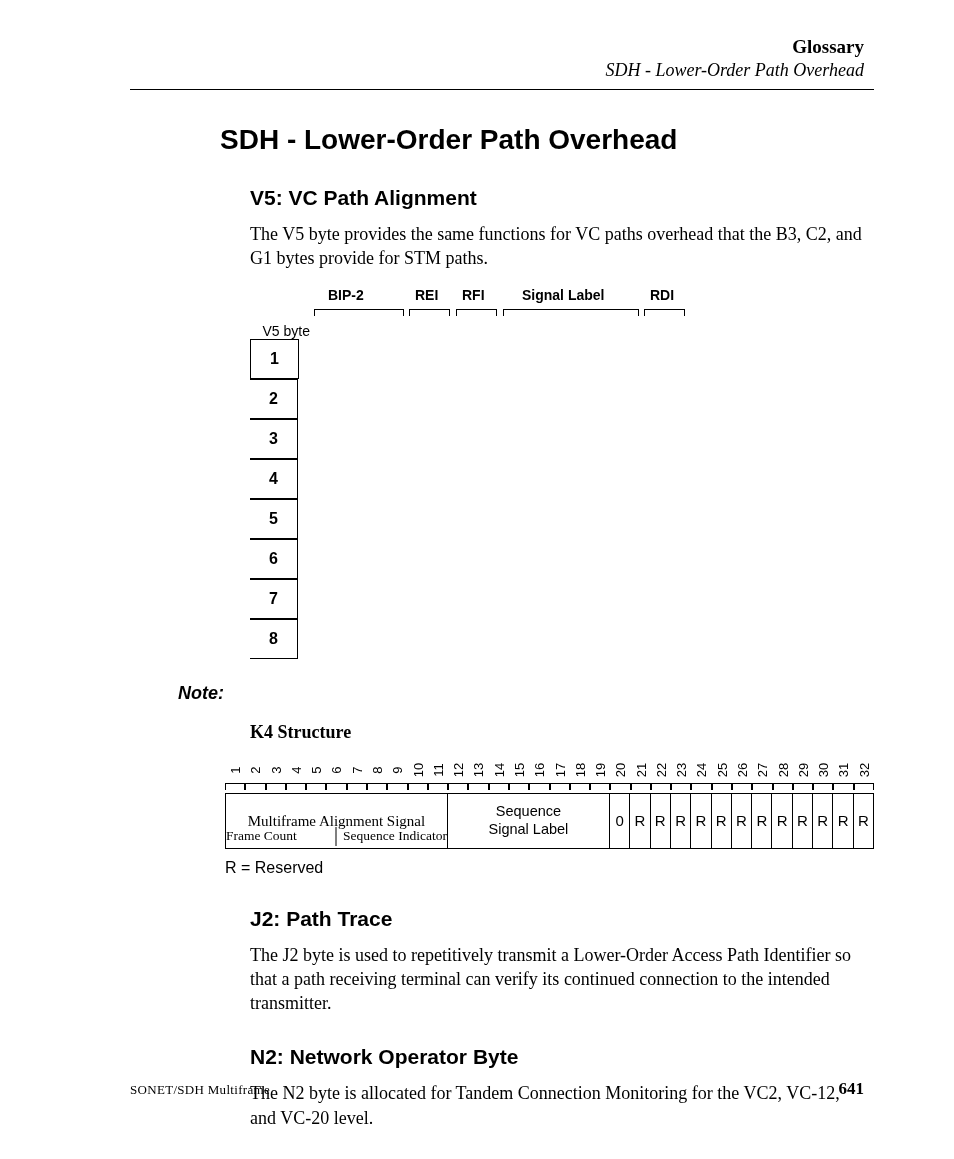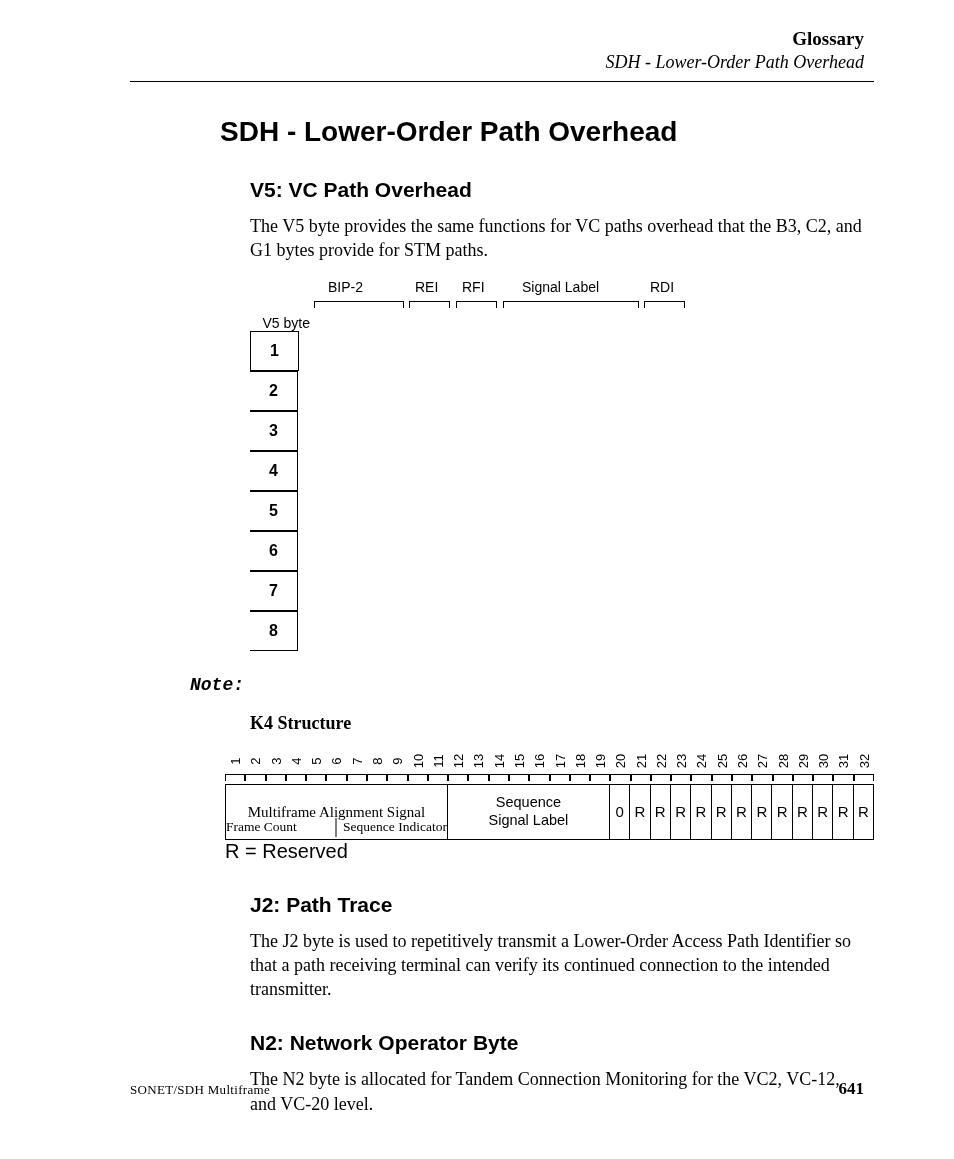--- a/index.html
+++ b/index.html
@@ -6,21 +6,21 @@
     margin: 0;
     padding: 0;
     background: #fff;
     font-family: "Times New Roman", Times, serif;
     color: #000;
   }
   .page {
     width: 954px;
     height: 1159px;
     box-sizing: border-box;
-    padding: 28px 80px 40px 130px;
+    padding: 36px 80px 40px 130px;
     position: relative;
   }
   .header {
     text-align: right;
     margin-right: 10px;
   }
   .header .section {
     font-weight: bold;
     font-size: 19px;
   }
@@ -57,27 +57,26 @@
     margin-bottom: 14px;
   }
   .note-row {
     display: flex;
     margin-top: 24px;
     margin-bottom: 14px;
     margin-left: 48px;
     margin-right: 10px;
   }
   .note-label {
-    font-family: Liberation Mono, monospace;
+    font-family: Liberation Sans, sans-serif;
     font-weight: bold;
     font-style: italic;
     font-size: 18px;
     width: 72px;
     flex-shrink: 0;
-    margin-left: 12px;
   }
   .note-text {
     font-style: italic;
     font-size: 18px;
     line-height: 1.35;
   }
   .sub-bold {
     font-weight: bold;
     font-size: 18px;
     margin-left: 120px;
@@ -89,21 +88,21 @@
     margin-left: 120px;
     margin-top: 16px;
     margin-bottom: 10px;
     font-family: Helvetica, Arial, sans-serif;
   }
   .v5-labels {
     position: relative;
     height: 22px;
     font-size: 14px;
   }
-  .v5-labels span { position: absolute; }
+  .v5-labels span { position: absolute; font-weight: bold; }
   .v5-brackets {
     position: relative;
     height: 14px;
   }
   .bracket {
     position: absolute;
     border-top: 1px solid #000;
     height: 8px;
   }
   .bracket::before, .bracket::after {
@@ -221,21 +220,22 @@
     height: 19px;
     background: #000;
     transform: translateX(-50%);
   }
   .k4-esl { width: 172.8px; } 
   .k4-small {
     width: 21.6px;
     font-size: 15px;
   }
   .k4-legend {
-    font-size: 20px;
+    font-size: 16px;
+    margin-top: 10px;
   }
   .footer {
     position: absolute;
     left: 130px;
     right: 90px;
     bottom: 60px;
     display: flex;
     justify-content: space-between;
     align-items: baseline;
   }
@@ -254,21 +254,21 @@
 <div class="page">
 
   <div class="header">
     <div class="section">Glossary</div>
     <div class="subsection">SDH - Lower-Order Path Overhead</div>
   </div>
   <hr class="header-rule">
 
   <div class="h1">SDH - Lower-Order Path Overhead</div>
 
-  <div class="h2">V5: VC Path Overhead</div>
+  <div class="h2">V5: VC Path Alignment</div>
   <div class="para">The V5 byte provides the same functions for VC paths overhead that the B3, C2, and G1 bytes provide for STM paths.</div>
 
   <div class="v5-diagram">
     <div class="v5-labels">
       <span style="left:78px;">BIP-2</span>
       <span style="left:165px;">REI</span>
       <span style="left:212px;">RFI</span>
       <span style="left:272px;">Signal Label</span>
       <span style="left:400px;">RDI</span>
     </div>

